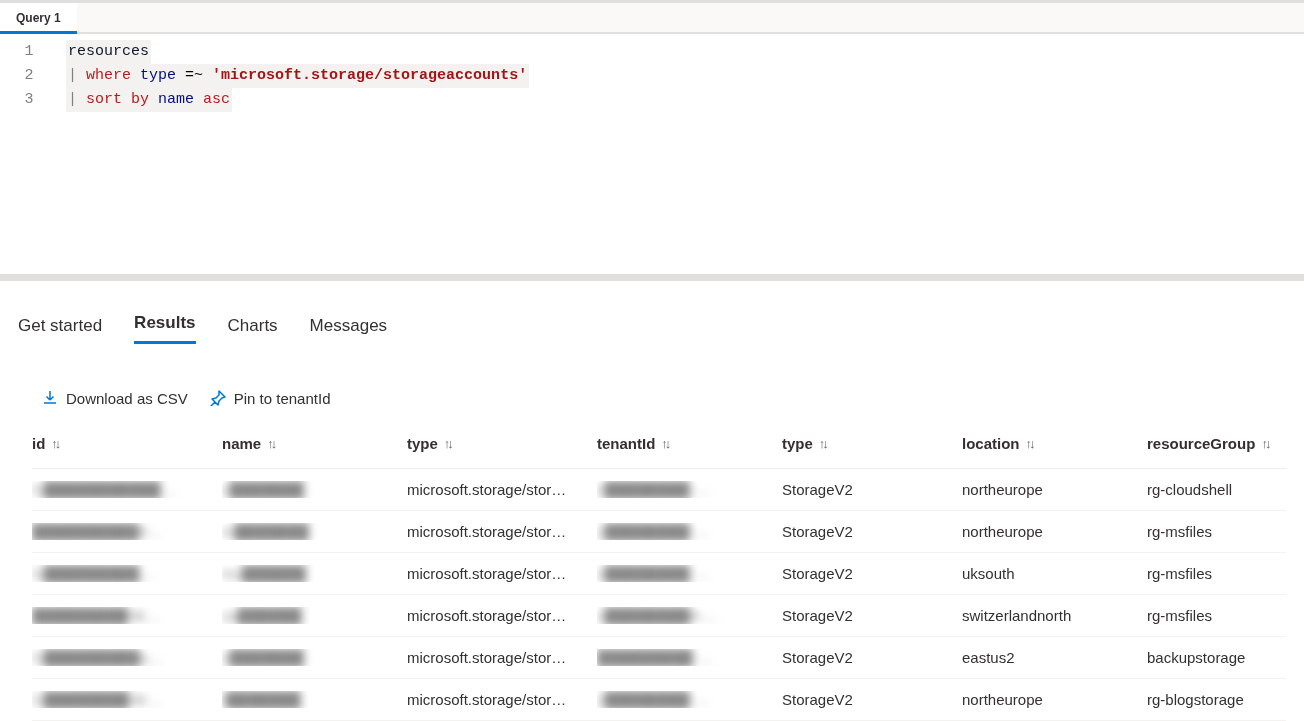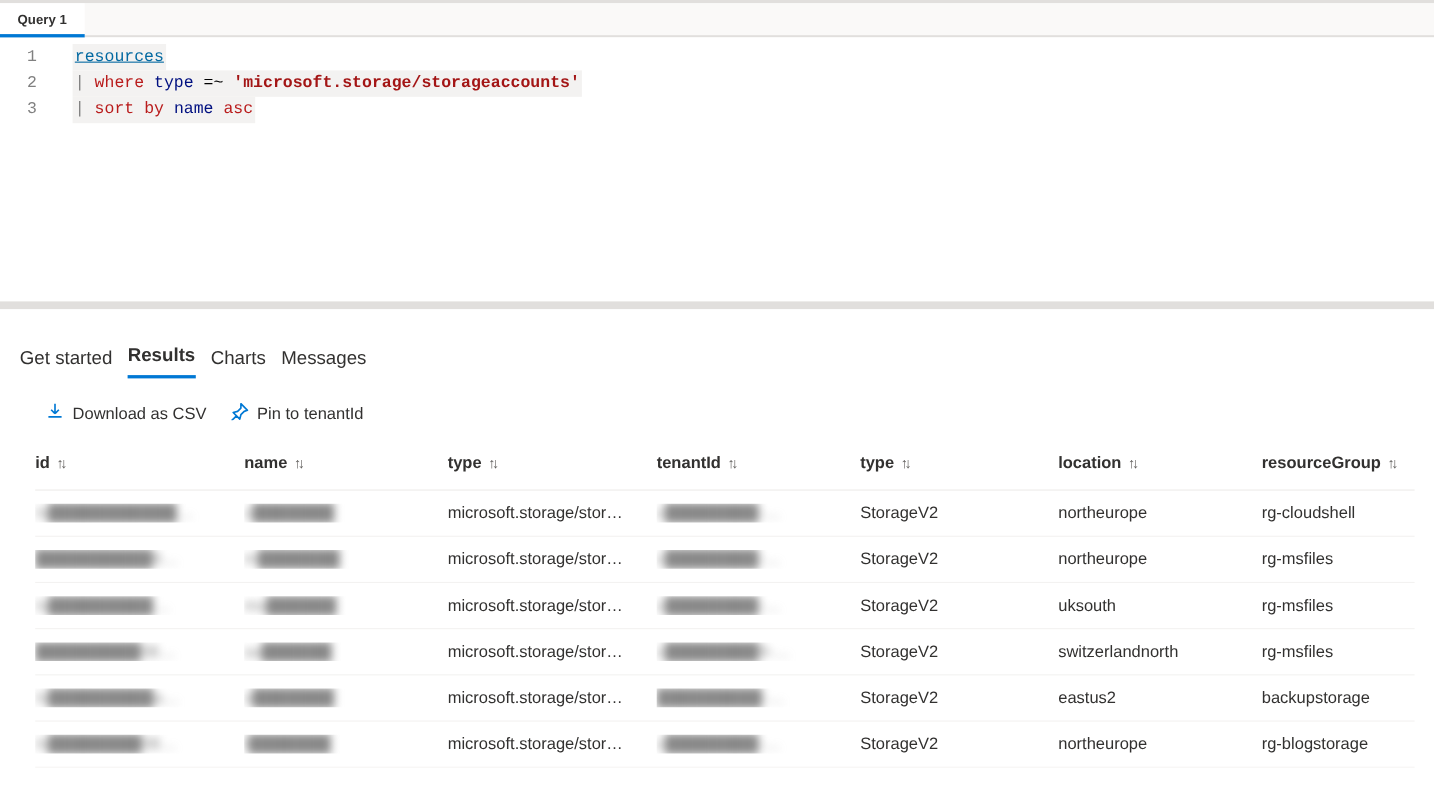--- a/index.html
+++ b/index.html
@@ -41,63 +41,63 @@
     .gutter {
       width: 58px;
       color: #808080;
       text-align: center;
       padding-top: 6px;
       user-select: none;
     }
     .gutter div { height: 24px; }
     .code-area { padding: 6px 8px; flex: 1; }
     .code-line { height: 24px; white-space: pre; }
-    .tok-identifier { color: #0369a1; text-decoration: underline; }
+    .tok-identifier { color: #0f172a; }
     .tok-keyword { color: #b91c1c; }
     .tok-pipe { color: #808080; }
     .tok-op { color: #000; }
     .tok-string { color: #a31515; font-weight: bold; }
     .tok-plain { color: #001080; }
     .line-hl { background: #f3f2f1; display: inline-block; padding: 0 2px; }
 
     .editor-sep { height: 7px; background: #e1dfdd; }
 
     
     .results-tabs {
       display: flex;
-      gap: 14px;
-      padding: 18px 18px 0 18px;
+      gap: 32px;
+      padding: 32px 18px 0 18px;
       align-items: flex-end;
     }
     .results-tab {
       font-size: 17px;
       padding-bottom: 8px;
       cursor: pointer;
       color: #323130;
     }
     .results-tab.active {
       font-weight: 600;
       border-bottom: 3px solid #0078d4;
-      margin-top: 14px;
     }
 
     
     .toolbar {
       display: flex;
       gap: 22px;
       padding: 22px 18px 18px 42px;
       align-items: center;
     }
     .toolbar-btn {
       display: flex;
-      align-items: center;
+      align-items: flex-start;
       gap: 8px;
       color: #323130;
       cursor: pointer;
       font-size: 15px;
+      margin-top: 24px;
     }
     .toolbar-btn svg { width: 16px; height: 16px; stroke: #0078d4; fill: none; stroke-width: 1.5; }
 
     
     .results-table {
       width: 100%;
       padding: 0 18px 0 32px;
     }
     .table-header, .table-row {
       display: grid;

